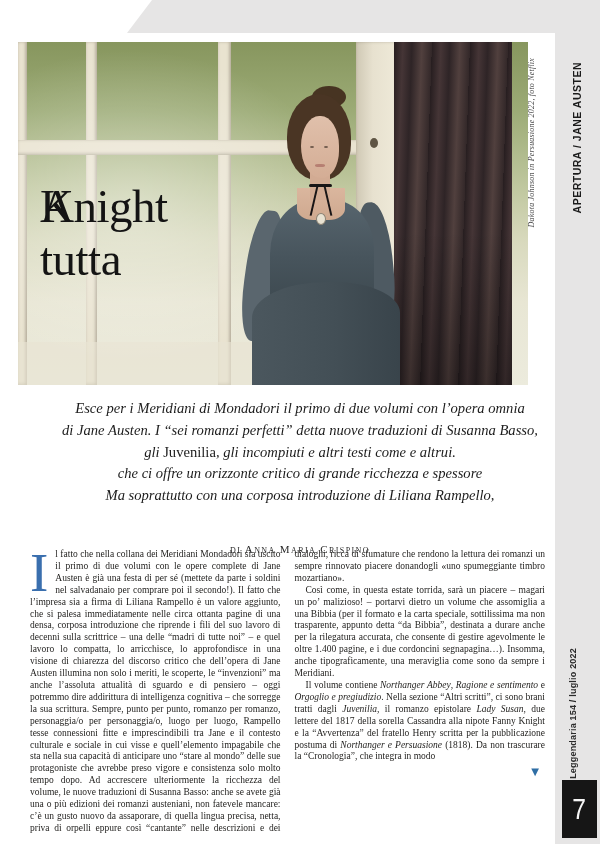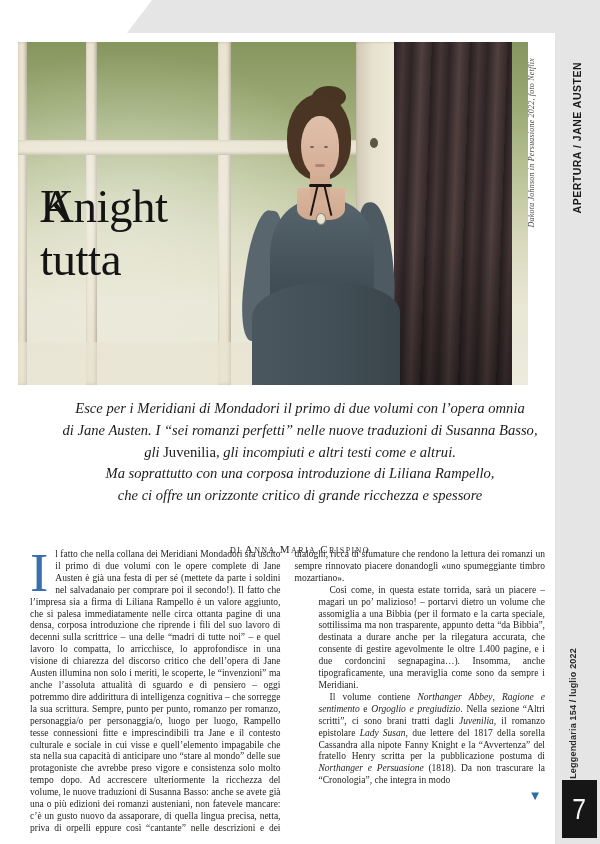--- a/index.html
+++ b/index.html
@@ -70,21 +70,21 @@
   .sf-line{white-space:nowrap;}
   .it{font-style:italic;text-align:right;} .rm{font-style:normal;}
   
   .byline{position:absolute;left:0;top:523px;width:600px;text-align:center;
     font-variant:small-caps;letter-spacing:1.4px;font-size:11px;color:#2a2a2a;margin-top:20px;}
   
   .article{position:absolute;left:30px;top:549px;width:515px;height:288px;overflow:hidden;
     column-count:2;column-gap:14px;column-fill:auto;
     text-align:justify;font-size:9.5px;line-height:11.9px;color:#1e1d1b;}
   .article p{margin:0;}
-  .article p.indent{text-indent:11px;margin-left:24px;}
+  .article p.indent{text-indent:11px;}
   .dropcap{float:left;font-size:55px;line-height:41px;padding:3px 7px 0 0;color:#3a6fae;}
   .cont{text-align:right;color:#2f6ea5;font-size:10px;padding:3px 6px 0 0;
     font-family:"DejaVu Sans",sans-serif;}
 </style>
 </head>
 <body>
 
 <div id="page">
 
   <div class="top-band"></div>
@@ -125,24 +125,24 @@
     <div class="pendant"></div>
     <div class="skirt"></div>
     <div class="hero-title">
       <div>A tutta</div>
       <div>Knight</div>
     </div>
   </div>
 
   <div class="standfirst">
       <div class="sf-line"><span class="it">Esce per i Meridiani di Mondadori il primo di due volumi con l’opera omnia</span></div>
-      <div class="sf-line"><span class="it">di Jane Austen. I “sei romanzi perfetti” nelle nuove traduzioni di Susanna Basso,</span></div>
+      <div class="sf-line"><span class="it">di Jane Austen. I “sei romanzi perfetti” detta nuove traduzioni di Susanna Basso,</span></div>
       <div class="sf-line"><span class="it">gli </span><span class="rm">Juvenilia</span><span class="it">, gli incompiuti e altri testi come e altrui.</span></div>
+      <div class="sf-line"><span class="it">che ci offre un orizzonte critico di grande ricchezza e spessore</span></div>
       <div class="sf-line"><span class="it">Ma soprattutto con una corposa introduzione di Liliana Rampello,</span></div>
-      <div class="sf-line"><span class="it">che ci offre un orizzonte critico di grande ricchezza e spessore</span></div>
     </div>
 
   <div class="byline">di Anna Maria Crispino</div>
 
   <div class="article">
       <p class="para"><span class="dropcap">I</span><span>l fatto che nella collana dei Meridiani Mondadori sia uscito il primo di due volumi con le opere complete di Jane Austen è già una festa di per sé (mettete da parte i soldini nel salvadanaio per comprare poi il secondo!). Il fatto che l’impresa sia a firma di Liliana Rampello è un valore aggiunto, che si palesa immediatamente nelle circa ottanta pagine di una densa, corposa introduzione che riprende i fili del suo lavoro di decenni sulla scrittrice – una delle “madri di tutte noi” – e quel lavoro lo compatta, lo arricchisce, lo approfondisce in una visione di chiarezza del discorso critico che dell’opera di Jane Austen illumina non solo i meriti, le scoperte, le “invenzioni” ma anche l’assoluta attualità di sguardo e di pensiero – oggi potremmo dire addirittura di intelligenza cognitiva – che sorregge la sua scrittura. Sempre, punto per punto, romanzo per romanzo, personaggia/o per personaggia/o, luogo per luogo, Rampello tesse connessioni fitte e imprescindibili tra Jane e il contesto culturale e sociale in cui visse e quell’elemento impagabile che sta nella sua capacità di anticipare uno “stare al mondo” delle sue protagoniste che avrebbe preso vigore e consistenza solo molto tempo dopo. Ad accrescere ulteriormente la ricchezza del volume, le nuove traduzioni di Susanna Basso: anche se avete già una o più edizioni dei romanzi austeniani, non fatevele mancare: c’è un gusto nuovo da assaporare, di quella lingua precisa, netta, priva di orpelli eppure così “cantante” nelle descrizioni e dei dialoghi, ricca di sfumature che rendono la lettura dei romanzi un sempre rinnovato piacere donandogli «uno spumeggiante timbro mozartiano».</span></p>
       <p class="para indent"><span>Così come, in questa estate torrida, sarà un piacere – magari un po’ malizioso! – portarvi dietro un volume che assomiglia a una Bibbia (per il formato e la carta speciale, sottilissima ma non trasparente, appunto detta “da Bibbia”, destinata a durare anche per la rilegatura accurata, che consente di gestire agevolmente le oltre 1.400 pagine, e i due cordoncini segnapagina…). Insomma, anche tipograficamente, una meraviglia come sono da sempre i Meridiani.</span></p>
       <p class="para indent"><span>Il volume contiene </span><span class="it">Northanger Abbey</span><span>, </span><span class="it">Ragione e sentimento</span><span> e </span><span class="it">Orgoglio e pregiudizio</span><span>. Nella sezione “Altri scritti”, ci sono brani tratti dagli </span><span class="it">Juvenilia</span><span>, il romanzo epistolare </span><span class="it">Lady Susan</span><span>, due lettere del 1817 della sorella Cassandra alla nipote Fanny Knight e la “Avvertenza” del fratello Henry scritta per la pubblicazione postuma di </span><span class="it">Northanger e Persuasione</span><span> (1818). Da non trascurare la “Cronologia”, che integra in modo</span></p>
       <div class="cont">▼</div>
     </div>

